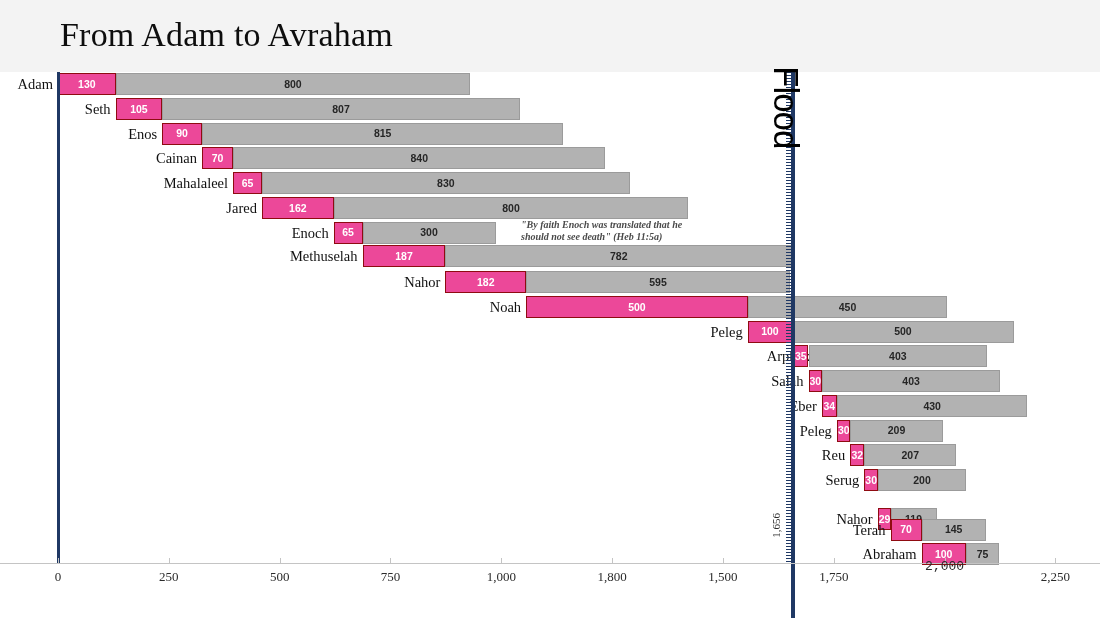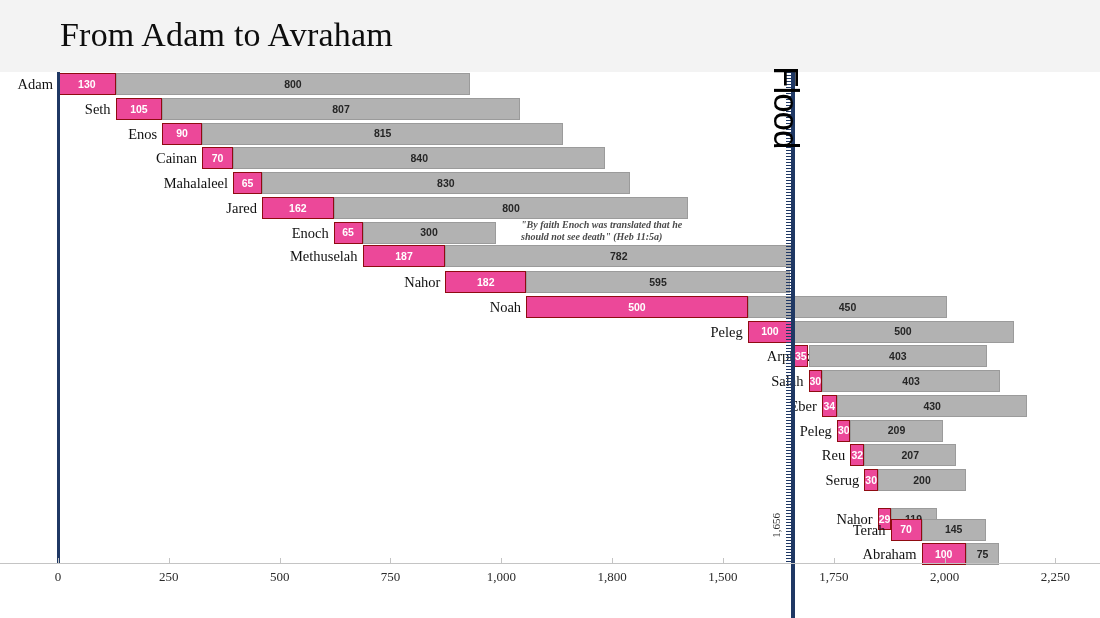--- a/index.html
+++ b/index.html
@@ -343,18 +343,18 @@
       <div class="tick-label" style="left: 390.475px; top: 497px;">750</div>
       <div class="tick" style="left: 501.3px; top: 486px;"></div>
       <div class="tick-label" style="left: 501.3px; top: 497px;">1,000</div>
       <div class="tick" style="left: 612.125px; top: 486px;"></div>
       <div class="tick-label" style="left: 612.125px; top: 497px;">1,800</div>
       <div class="tick" style="left: 722.95px; top: 486px;"></div>
       <div class="tick-label" style="left: 722.95px; top: 497px;">1,500</div>
       <div class="tick" style="left: 833.775px; top: 486px;"></div>
       <div class="tick-label" style="left: 833.775px; top: 497px;">1,750</div>
       <div class="tick" style="left: 944.6px; top: 486px;"></div>
-      <div class="tick-label" style="left: 944.6px; top: 497px;">2,000</div>
+      <div class="tick-label" style="left: 944.6px; top: 487px; font-family: Liberation Mono, monospace;">2,000</div>
       <div class="tick" style="left: 1055.42px; top: 486px;"></div>
       <div class="tick-label" style="left: 1055.42px; top: 497px;">2,250</div>
     </div>
 
 </div>
 
 </body></html>

